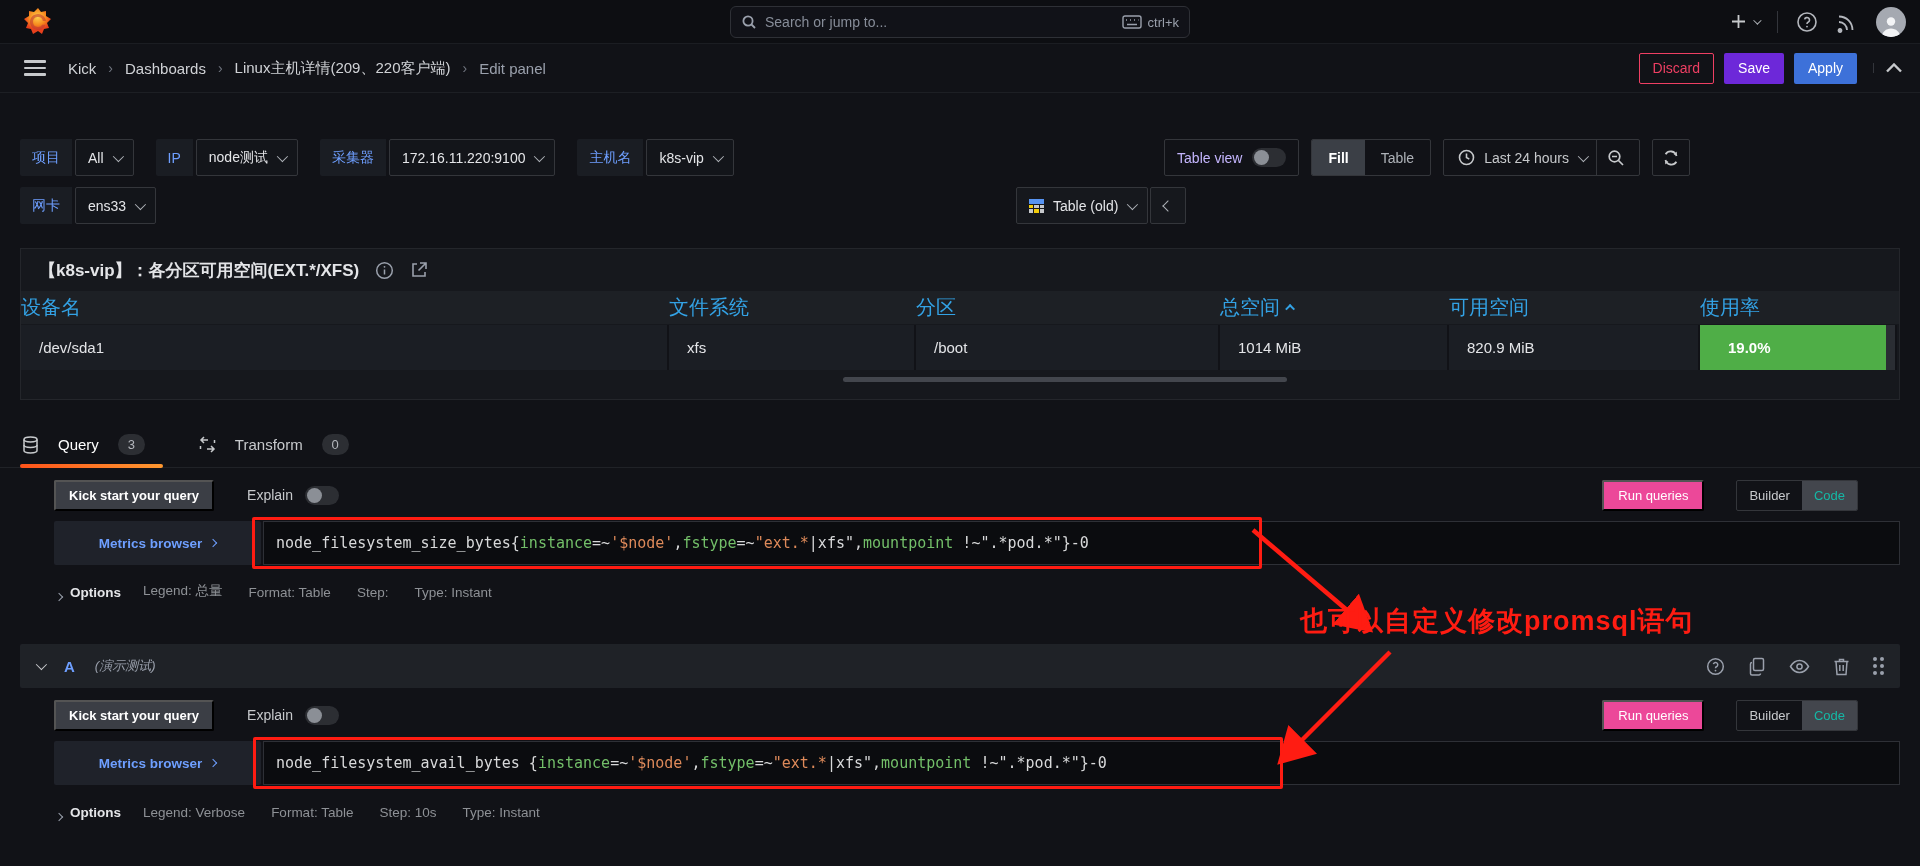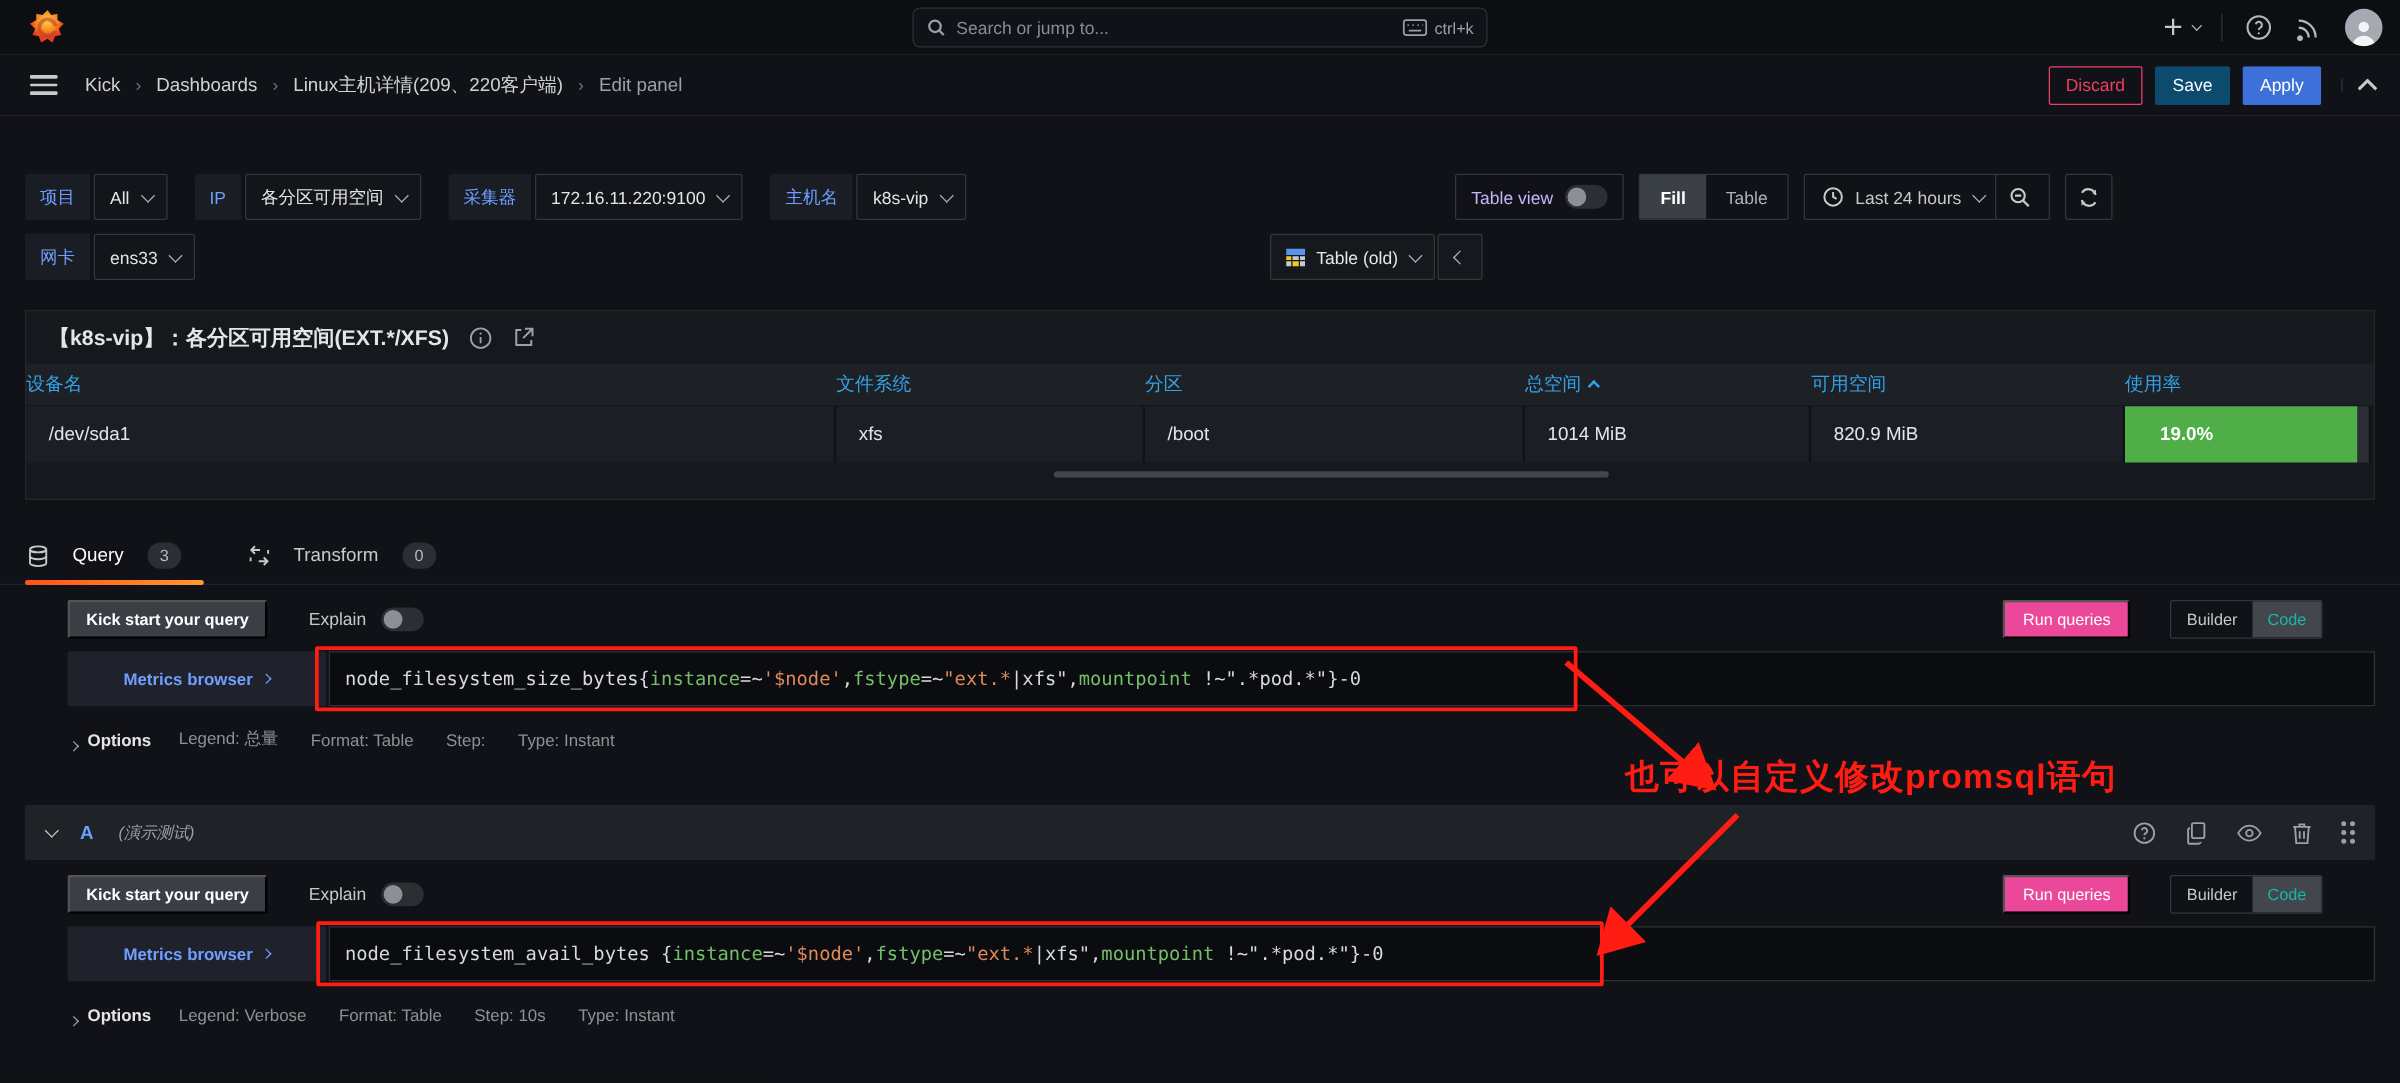--- a/index.html
+++ b/index.html
@@ -28,21 +28,21 @@
   .burger { width:22px; display:flex; flex-direction:column; gap:4px; margin:0 22px 0 6px; cursor:pointer; }
   .burger i { height:2.5px; background:#c7c9cc; border-radius:1px; }
   .crumbs { display:flex; align-items:center; gap:12px; font-size:15px; }
   .crumb { color:#d0d2d6; cursor:pointer; }
   .crumb.current { color:#9aa0ac; }
   .crumb-sep { color:#70757f; font-size:14px; }
   .nav-actions { margin-left:auto; display:flex; align-items:center; gap:10px; }
   .btn { height:31px; border-radius:2px; font-size:14px; display:inline-flex; align-items:center;
     padding:0 13px; cursor:pointer; border:1px solid transparent; }
   .btn-discard { color:#ef3f63; border-color:#ef3f63; background:transparent; }
-  .btn-save { background:#0c4a6e; color:#fff; }
+  .btn-save { background:#6d28d9; color:#fff; }
   .btn-apply { background:#3d71d9; color:#fff; }
   .collapse-up { margin-left:6px; padding-left:12px; border-left:1px solid #33353b; }
 
   
   .controls { padding:46px 20px 0; position:relative; }
   .vrow { display:flex; align-items:center; }
   .vgroup { display:flex; align-items:stretch; margin-right:22px; }
   .vlabel { background:#1a1d23; color:#6e9fff; font-size:14px; display:flex; align-items:center;
     padding:0 12px; height:37px; border-radius:2px 0 0 2px; }
   .vvalue { border:1px solid #34363b; background:#13151a; color:#e4e5e8; font-size:14px;
@@ -76,21 +76,21 @@
   .vizicon .rw i { background:#c7c9cc; }
   .vizicon .rw i.y { background:#f2cc0c; }
 
   
   .panel { margin:24px 20px 0; height:152px; background:#16181d; border:1px solid #24262b; }
   .panel-header { height:42px; display:flex; align-items:center; padding:0 18px; gap:16px; }
   .panel-title { font-size:17px; font-weight:bold; color:#e4e5e8; }
   .gtable { width:100%; }
   .gt-head { display:grid; grid-template-columns:648px 247px 304px 229px 251px 197px;
     background:#1d2025; height:33px; align-items:center; }
-  .gt-head > div { color:#33a2e5; font-size:15px; display:flex; align-items:center; gap:8px; cursor:pointer; }
+  .gt-head > div { color:#33a2e5; font-size:20px; display:flex; align-items:center; gap:8px; cursor:pointer; }
   .sort-arrow { width:7px; height:7px; border-left:2px solid #33a2e5; border-top:2px solid #33a2e5;
     transform:rotate(45deg) translateY(2px); display:inline-block; }
   .gt-row { display:grid; grid-template-columns:648px 247px 304px 229px 251px 197px; height:45px; margin-top:1px; }
   .gt-row > div { background:#1b1e24; border-right:2px solid #111217; font-size:15px;
     display:flex; align-items:center; padding-left:18px; color:#e4e5e8; }
   .cell-avail { color:#f2495c; }
   .cell-usage { padding:0 !important; }
   .usage-bar { height:100%; width:186px; background:#4fae47; display:flex; align-items:center;
     padding-left:28px; color:#fff; font-weight:bold; font-size:15px; }
   .usage-rest { height:100%; flex:1; background:#2a2d33; }
@@ -244,21 +244,21 @@
     <div class="vgroup">
       <span class="vlabel">项目</span>
       <span class="vvalue">
           <span>All</span>
           <span class="chev"></span>
         </span>
     </div>
     <div class="vgroup">
       <span class="vlabel">IP</span>
       <span class="vvalue">
-          <span>各分区可用空间</span>
+          <span>node测试</span>
           <span class="chev"></span>
         </span>
     </div>
     <div class="vgroup">
       <span class="vlabel">采集器</span>
       <span class="vvalue">
           <span>172.16.11.220:9100</span>
           <span class="chev"></span>
         </span>
     </div>

